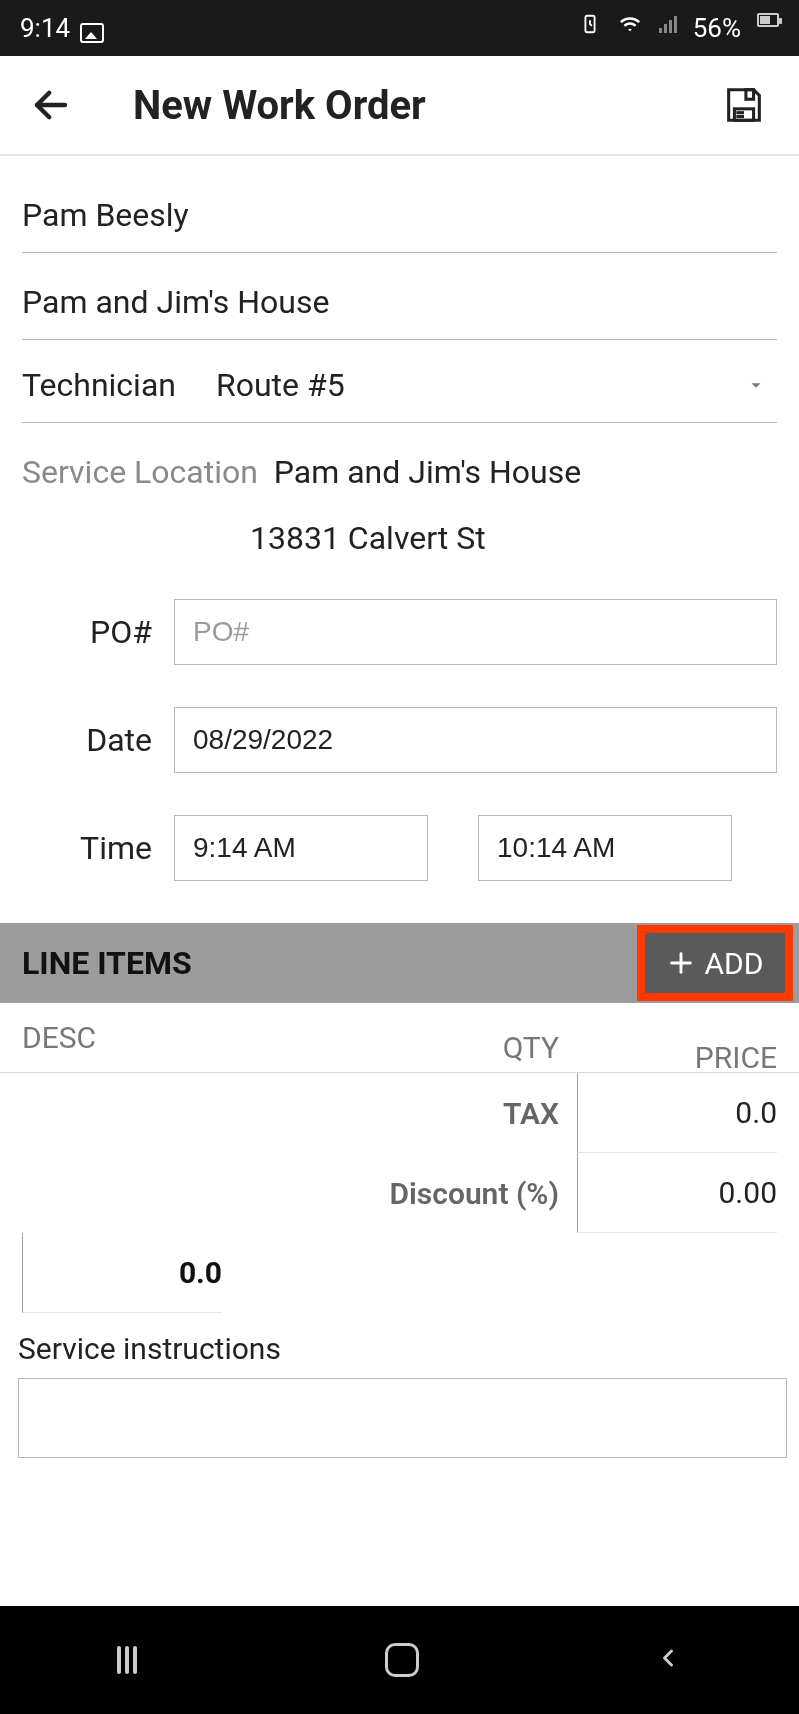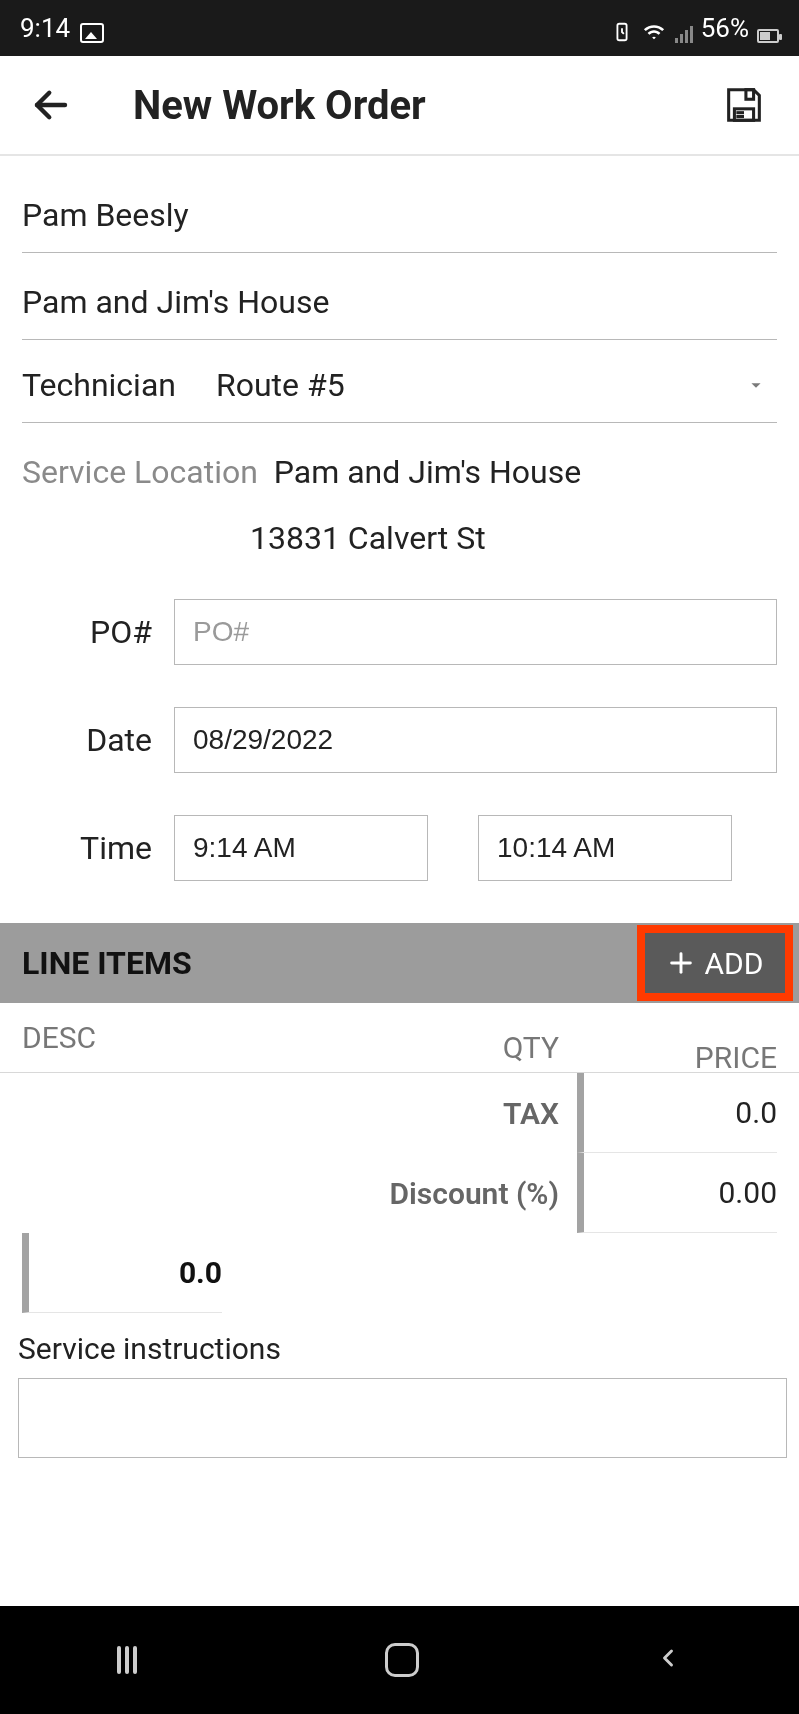--- a/index.html
+++ b/index.html
@@ -5,21 +5,21 @@
   * { box-sizing: border-box; margin: 0; padding: 0; }
   html, body { width: 799px; height: 1714px; font-family: -apple-system, Roboto, Arial, sans-serif; background: #fff; overflow: hidden; }
 
   
   .status-bar {
     width: 100%; height: 56px; background: #1a1a1a; color: #fff;
     display: flex; align-items: center; justify-content: space-between;
     padding: 0 20px; font-size: 26px; font-weight: 400;
   }
   .status-left { display: flex; align-items: flex-end; gap: 10px; }
-  .status-right { display: flex; align-items: flex-end; gap: 8px; }
+  .status-right { display: flex; align-items: flex-start; gap: 16px; }
   .pic-icon { width: 24px; height: 20px; border: 2px solid #fff; border-radius: 3px; position: relative; }
   .pic-icon::after { content:''; position:absolute; bottom:2px; left:3px; width:0; height:0; border-left:6px solid transparent; border-right:6px solid transparent; border-bottom:7px solid #fff; }
   .sig-icon { display:flex; align-items:flex-end; gap:2px; height:20px; }
   .sig-icon span { width:3px; background:#888; }
   .sig-icon span:nth-child(1){height:5px;} .sig-icon span:nth-child(2){height:9px;}
   .sig-icon span:nth-child(3){height:13px;} .sig-icon span:nth-child(4){height:17px; background:#888;}
   .batt-icon { width:22px; height:14px; border:2px solid #ccc; border-radius:2px; position:relative; }
   .batt-icon::after { content:''; position:absolute; right:-5px; top:3px; width:3px; height:6px; background:#ccc; border-radius:1px;}
   .batt-icon::before { content:''; position:absolute; left:1px; top:1px; width:55%; height:calc(100% - 2px); background:#ccc;}
 
@@ -77,21 +77,21 @@
   
   .cols-hdr { display:flex; height:70px; align-items:center; padding:0 22px; font-size:30px; color:#777; border-bottom:1px solid #d8d8d8; }
   .cols-hdr .c-desc { flex:1; text-align:left; }
   .cols-hdr .c-qty { width:140px; text-align:right; padding-right:18px;margin-top:20px; }
   .cols-hdr .c-price { width:200px; text-align:right;margin-top:40px; }
 
   
   .totals { }
   .totals .trow { display:flex; height:80px; align-items:center; padding:0 22px; }
   .totals .tlab { flex:1; text-align:right; font-size:30px; color:#666; font-weight:600; padding-right:18px;}
-  .totals .tval { width:200px; text-align:left; font-size:30px; color:#222; border-left:7px solid #a3a3a3; height:100%; display:flex; align-items:center; justify-content:flex-end; border-bottom:1px solid #e5e5e5;}
+  .totals .tval { width:200px; text-align:left; font-size:30px; color:#222; border-left:1px solid #a3a3a3; height:100%; display:flex; align-items:center; justify-content:flex-end; border-bottom:1px solid #e5e5e5;}
   .totals .trow.total .tlab { color:#555; font-weight:700; }
   .totals .trow.total .tval { font-weight:700; color:#111; }
 
   .svc-instr { padding: 18px 12px 0 18px; }
   .svc-instr .silabel { font-size:30px; color:#222; margin-bottom:12px; }
   .svc-instr textarea {
     width:100%; height:80px; border:1px solid #b8b8b8; resize:none;
     font-size:26px; padding:10px;
   }
 

